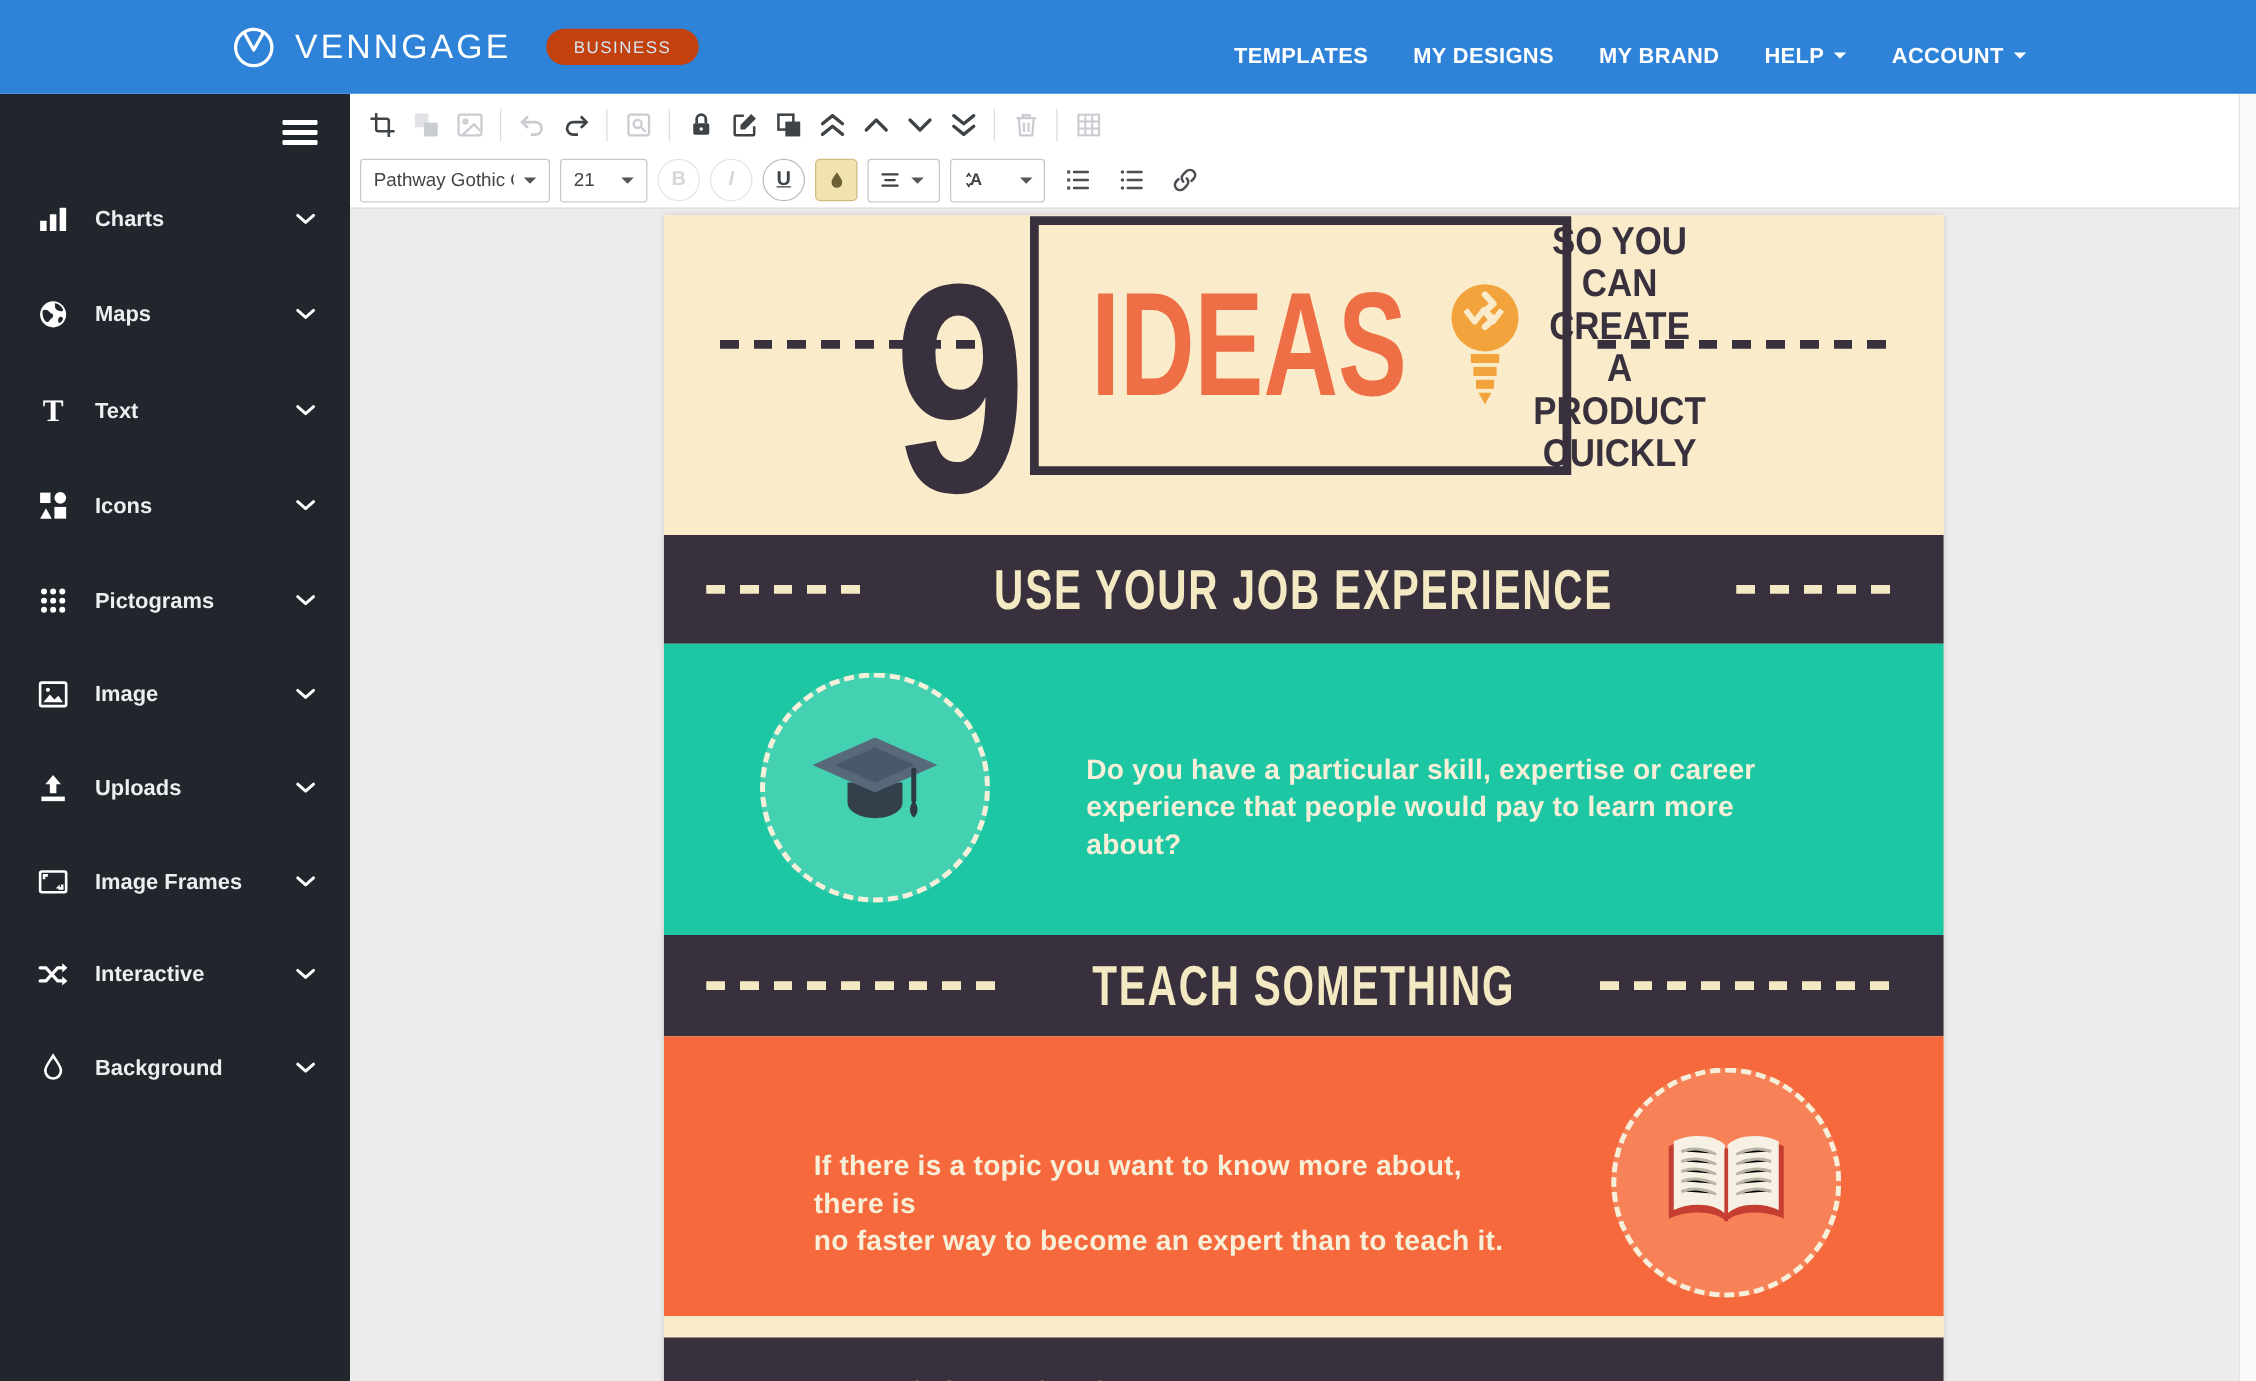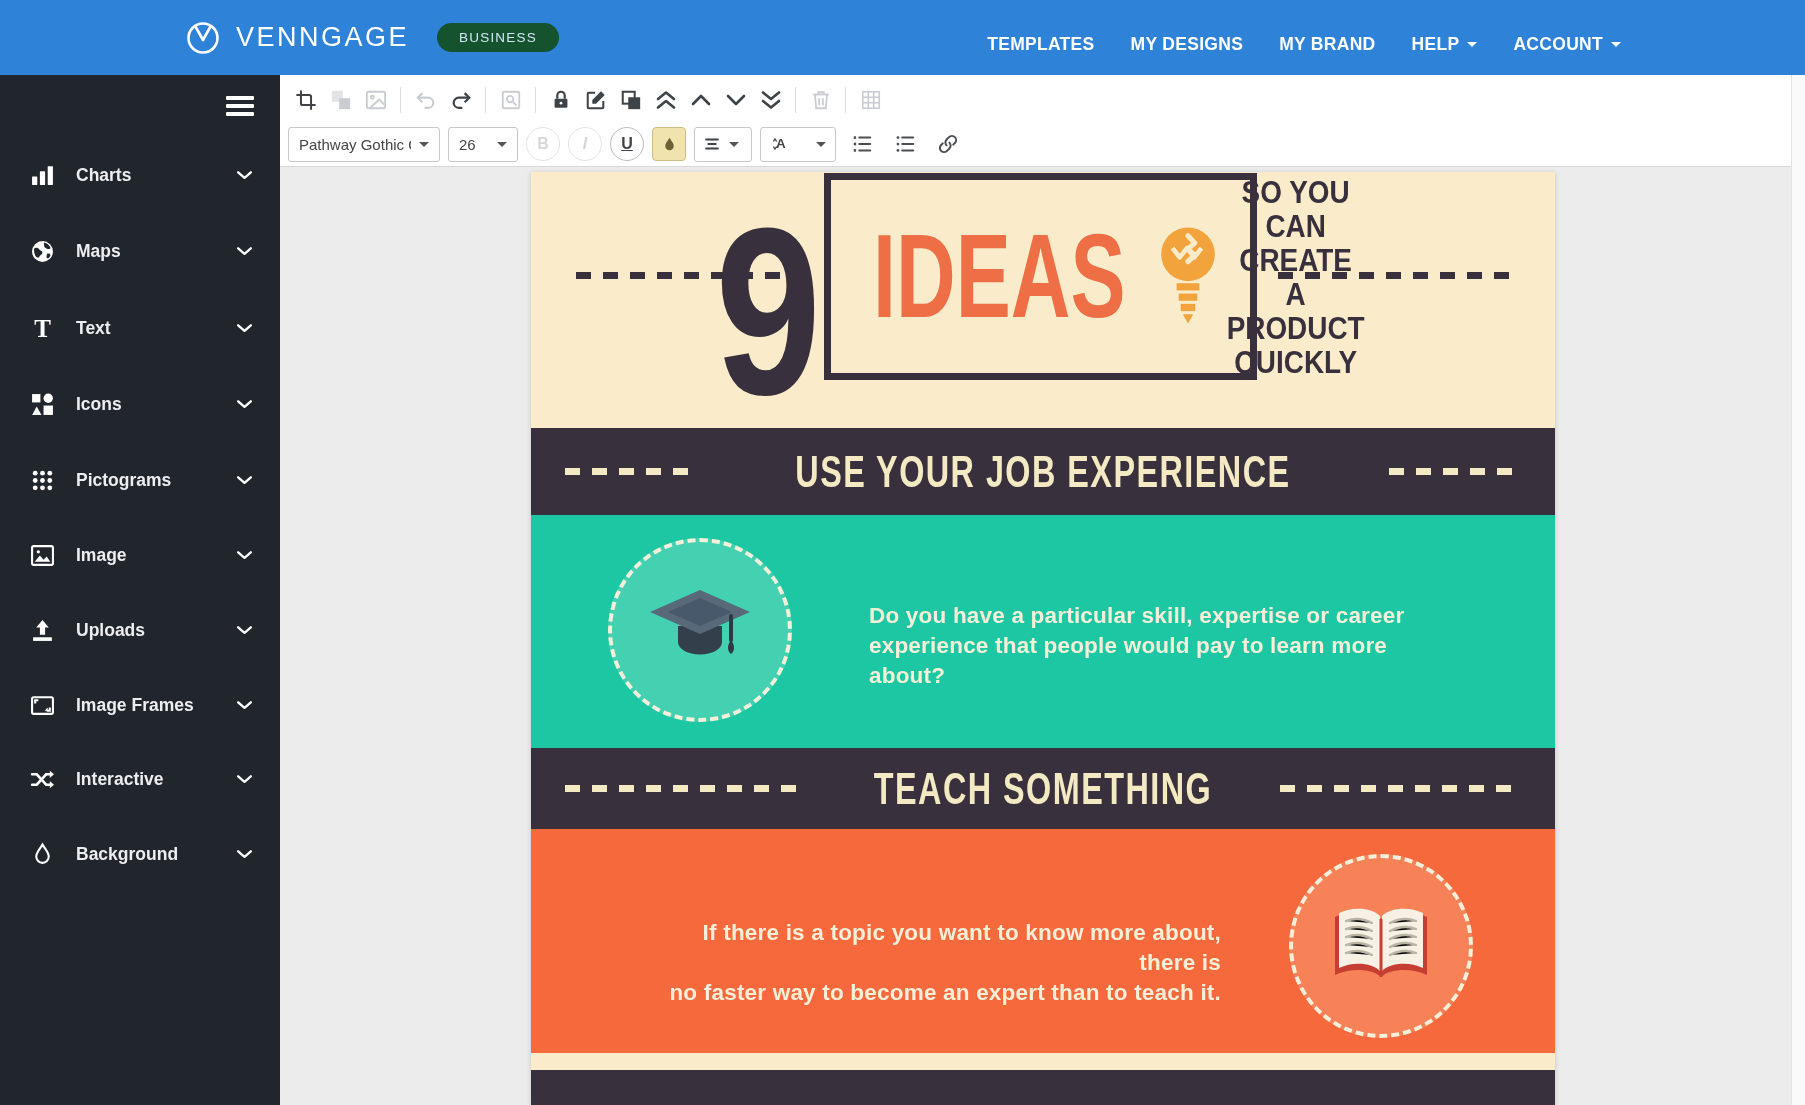--- a/index.html
+++ b/index.html
@@ -5,21 +5,21 @@
   * { margin:0; padding:0; box-sizing:border-box; }
   html,body { width:1805px; height:1105px; overflow:hidden; background:#ececec;
               font-family:"Liberation Sans", sans-serif; }
   .app { position:relative; width:1805px; height:1105px; overflow:hidden; }
 
   
   .navbar { position:absolute; left:0; top:0; width:1805px; height:75px;
             background:#2e82d8; display:flex; align-items:center; z-index:30; }
   .logo { margin-left:186px; width:34px; height:34px; flex:none; }
   .brand { color:#fff; font-size:27px; font-weight:500; letter-spacing:2.5px; margin-left:16px; }
-  .badge { margin-left:28px; background:#14532d; color:#d5e6f8; font-size:13.5px;
+  .badge { margin-left:28px; background:#c2410c; color:#d5e6f8; font-size:13.5px;
            letter-spacing:1.2px; padding:7px 22px; border-radius:16px; font-weight:500; }
   .nav-items { position:absolute; right:184px; top:0; height:89px; display:flex; align-items:center; gap:36px; }
   .nav-item { color:#fff; font-size:17.5px; font-weight:600; letter-spacing:.3px; display:flex;
               align-items:center; cursor:pointer; }
   .caret-w { width:0; height:0; border:5px solid transparent; border-top-color:#fff;
              margin-left:8px; margin-top:5px; }
 
   
   .sidebar { position:absolute; left:0; top:75px; width:280px; height:1030px; background:#21252c; z-index:20; }
   .hamburger { position:absolute; top:21px; right:26px; width:28px; height:20px; cursor:pointer; }
@@ -90,21 +90,21 @@
               display:inline-block; transform:scaleX(.9); text-align:center; margin-top:2px; }
 
   
   .icircle { position:absolute; width:184px; height:184px; border-radius:50%;
              border:4px dashed #f6efda; display:flex; align-items:center; justify-content:center; }
   .icircle.grad { left:77px; top:366px; background:#43d1b2; }
   .icircle.book { left:758px; top:682px; background:#f78257; }
   .bodytext { position:absolute; font-size:22.5px; font-weight:700; color:#f7efd8;
               line-height:30px; letter-spacing:.2px; }
   .bodytext.tealtxt { left:338px; top:429px; width:580px; text-align:left; }
-  .bodytext.orangetxt { left:120px; top:746px; width:570px; text-align:right; }
+  .bodytext.orangetxt { left:120px; top:746px; width:570px; text-align:left; }
 </style>
 </head>
 <body>
 
 <div class="app">
 
   <header class="navbar">
     <svg class="logo" viewBox="0 0 34 34">
       <circle cx="17" cy="17" r="14.5" fill="none" stroke="#fff" stroke-width="2.6"></circle>
       <path d="M9.5 5.5 L17 19 L24.5 5.5" fill="none" stroke="#fff" stroke-width="2.6" stroke-linejoin="round"></path>
@@ -378,21 +378,21 @@
           </svg>
         </div>
     </div>
 
     <div class="t-row2">
       <div class="selbox" style="width:152px">
         <span class="grow">Pathway Gothic O...</span>
         <span class="caret-d"></span>
       </div>
       <div class="selbox" style="width:70px">
-        <span class="grow">26</span>
+        <span class="grow">21</span>
         <span class="caret-d"></span>
       </div>
       <div class="cbtn dis">
           <span>B</span>
         </div>
       <div class="cbtn dis" style="font-style:italic">
           <span>I</span>
         </div>
       <div class="cbtn u">
           <u>U</u>

